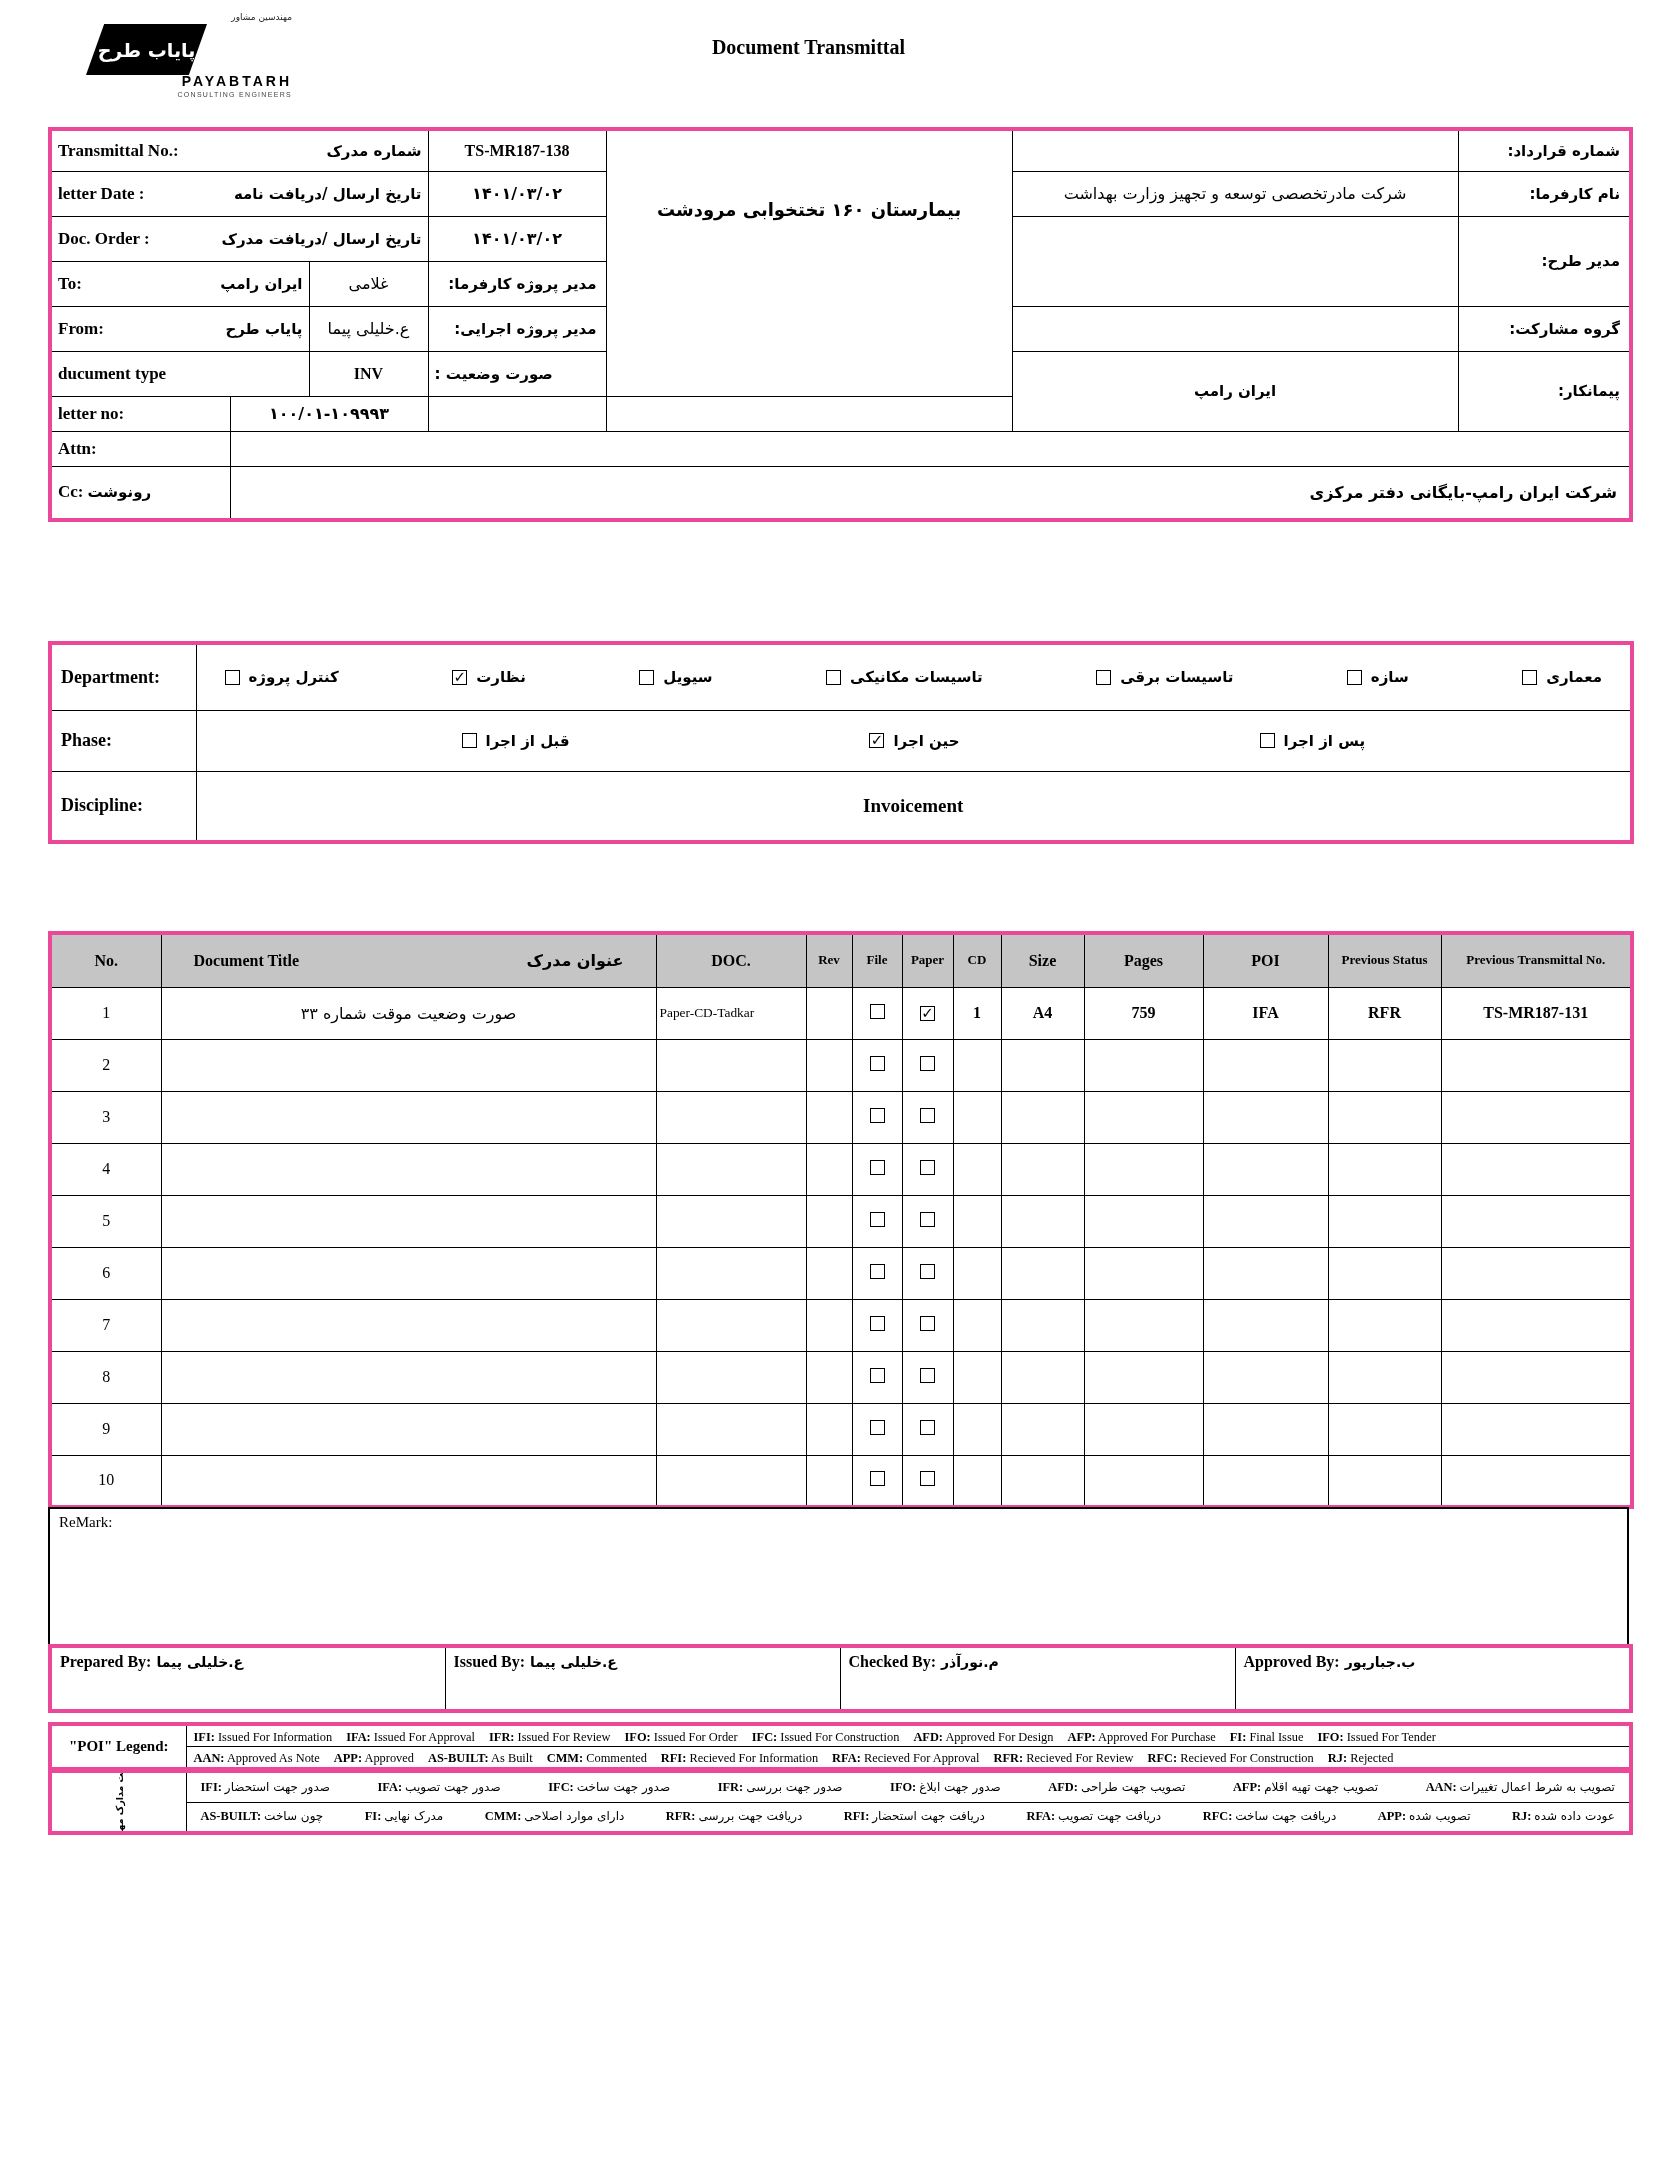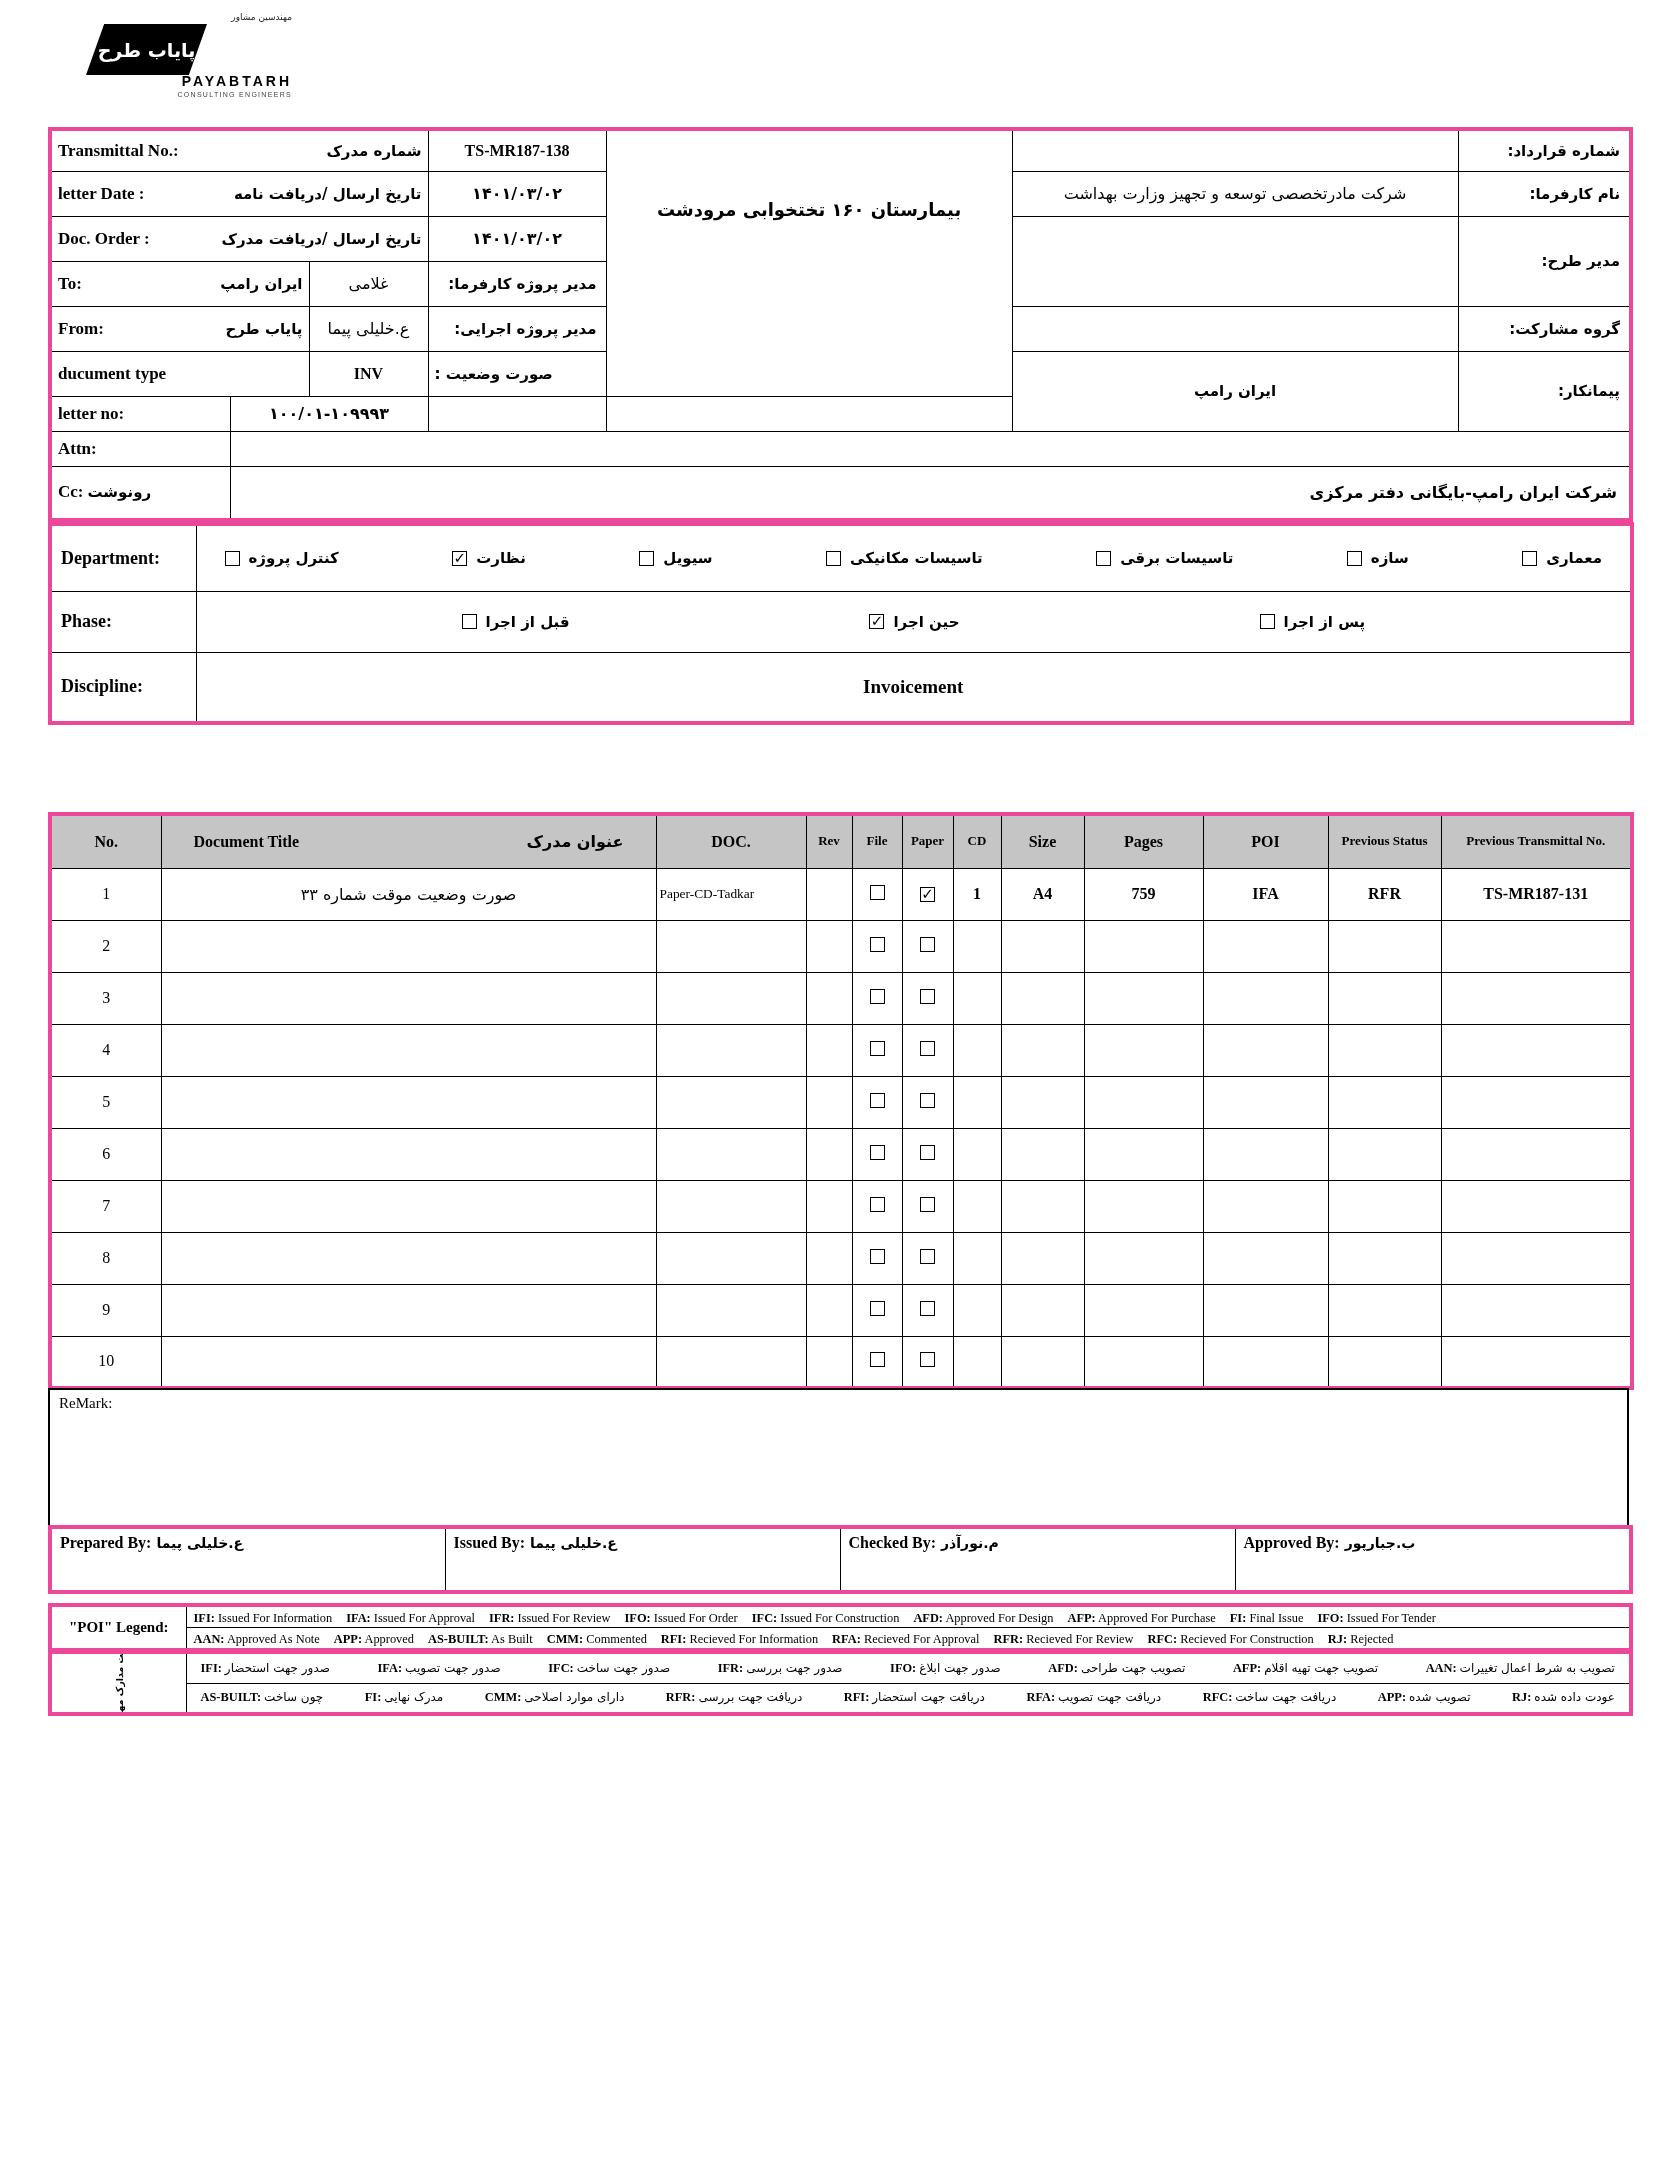--- a/index.html
+++ b/index.html
@@ -35,21 +35,21 @@
   .en { font-weight:bold; font-size:17px; white-space:nowrap; }
   .fb { font-weight:bold; font-size:15px; }
   .num { direction:ltr; text-align:center; font-weight:bold; font-size:16px; font-family:"DejaVu Sans",sans-serif; }
   .project-cell { text-align:center; padding-bottom:109px; }
   .project { font-size:18px; font-weight:bold; }
   .r-label { text-align:right; font-weight:bold; font-size:15px; padding-right:9px; }
   .dt-fa { text-align:left; font-weight:bold; font-size:15px; }
   .cc-val { text-align:right; padding-right:12px; font-weight:bold; font-size:16px; }
 
   
-  .class-table { }
+  .class-table { margin-top:119px; }
   tr.hd1{height:67px} tr.hd2{height:61px} tr.hd3{height:71px}
   .sec-label { font-size:18px; font-weight:bold; padding-left:9px; }
   .chk-row { display:flex; direction:rtl; justify-content:space-between; align-items:center; padding:0 22px; width:100%; }
   .chk-row.phases { justify-content:space-around; padding:0 109px; }
   .chk-item { display:inline-flex; direction:rtl; align-items:center; gap:9px; }
   .chk-label { font-size:15px; font-weight:bold; font-family:"DejaVu Sans",sans-serif; }
   .cbx { width:15px; height:15px; border:1.5px solid #000; display:inline-flex; align-items:center; justify-content:center;
          font-family:"DejaVu Sans",sans-serif; font-size:15px; font-weight:bold; line-height:1; background:#fff; flex:0 0 auto; }
   .disc { font-size:19px; font-weight:bold; text-align:center; }
 
@@ -96,20 +96,21 @@
   <div class="top">
     <div class="logo">
       <div class="logo-tagline fa">مهندسین مشاور</div>
       <div class="logo-mark">
         <span class="logo-fa fa">پایاب طرح</span>
         <span class="logo-swoosh"></span>
       </div>
       <div class="logo-en">PAYABTARH</div>
       <div class="logo-sub">CONSULTING ENGINEERS</div>
     </div>
+    <h1 class="doc-title-h">Document Transmittal</h1>
   </div>
 
   <table class="info-table">
     <colgroup>
       <col style="width:180px">
         <col style="width:79px">
         <col style="width:119px">
         <col style="width:178px">
       <col style="width:406px">
         <col style="width:446px">

